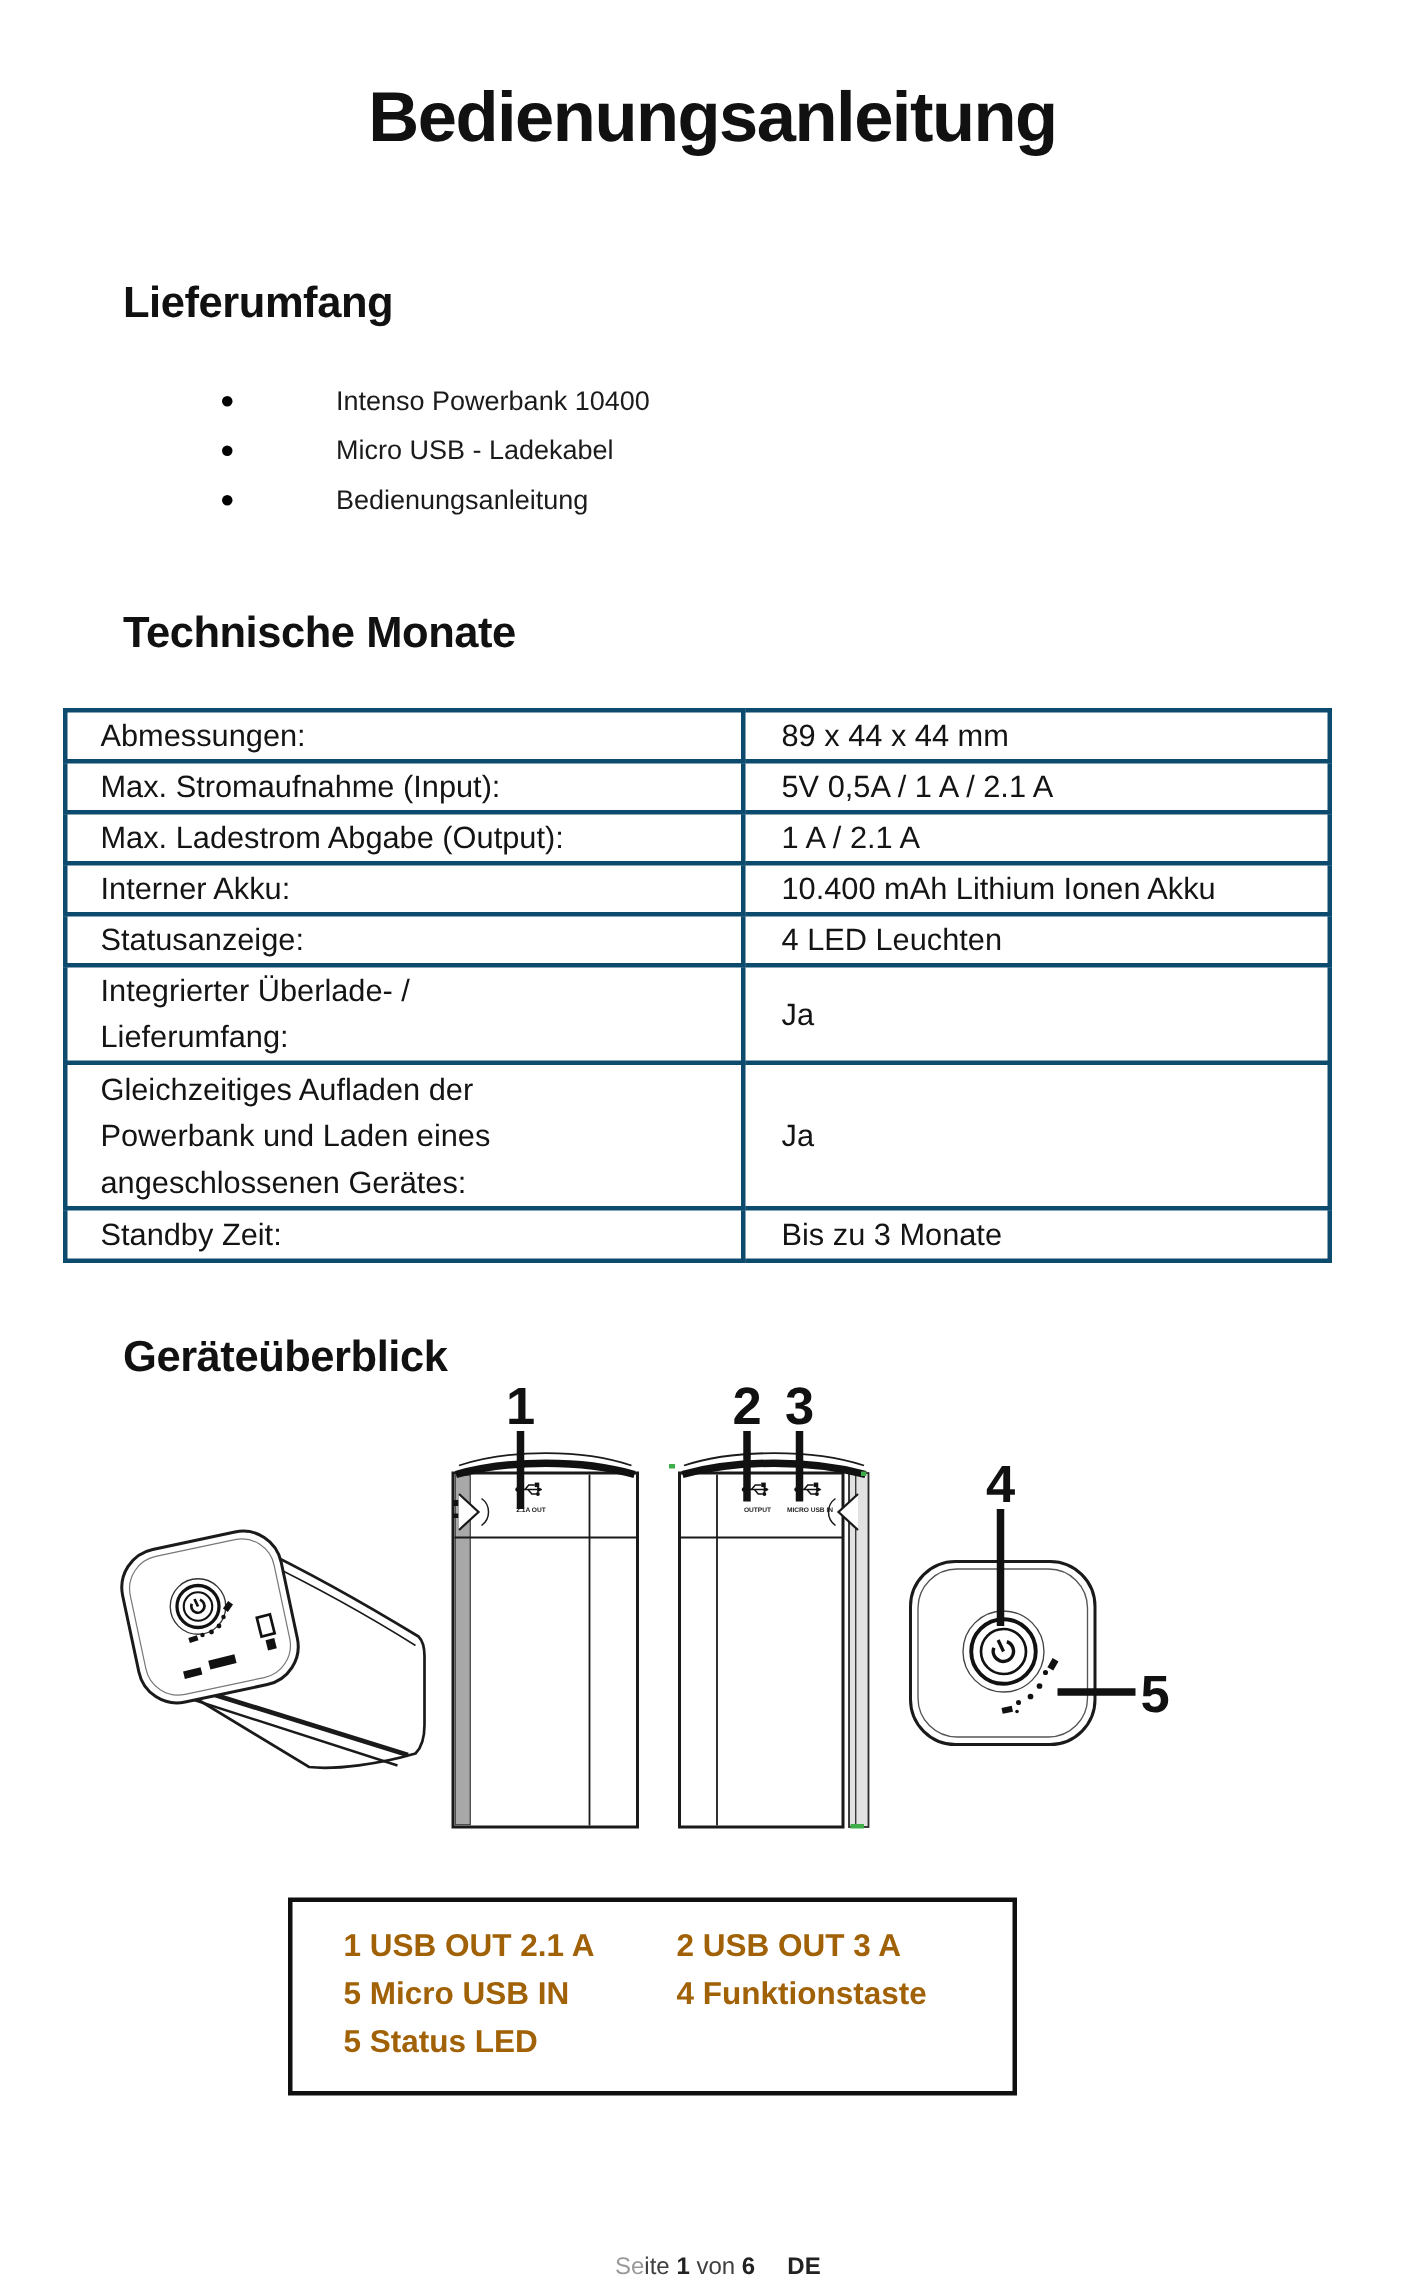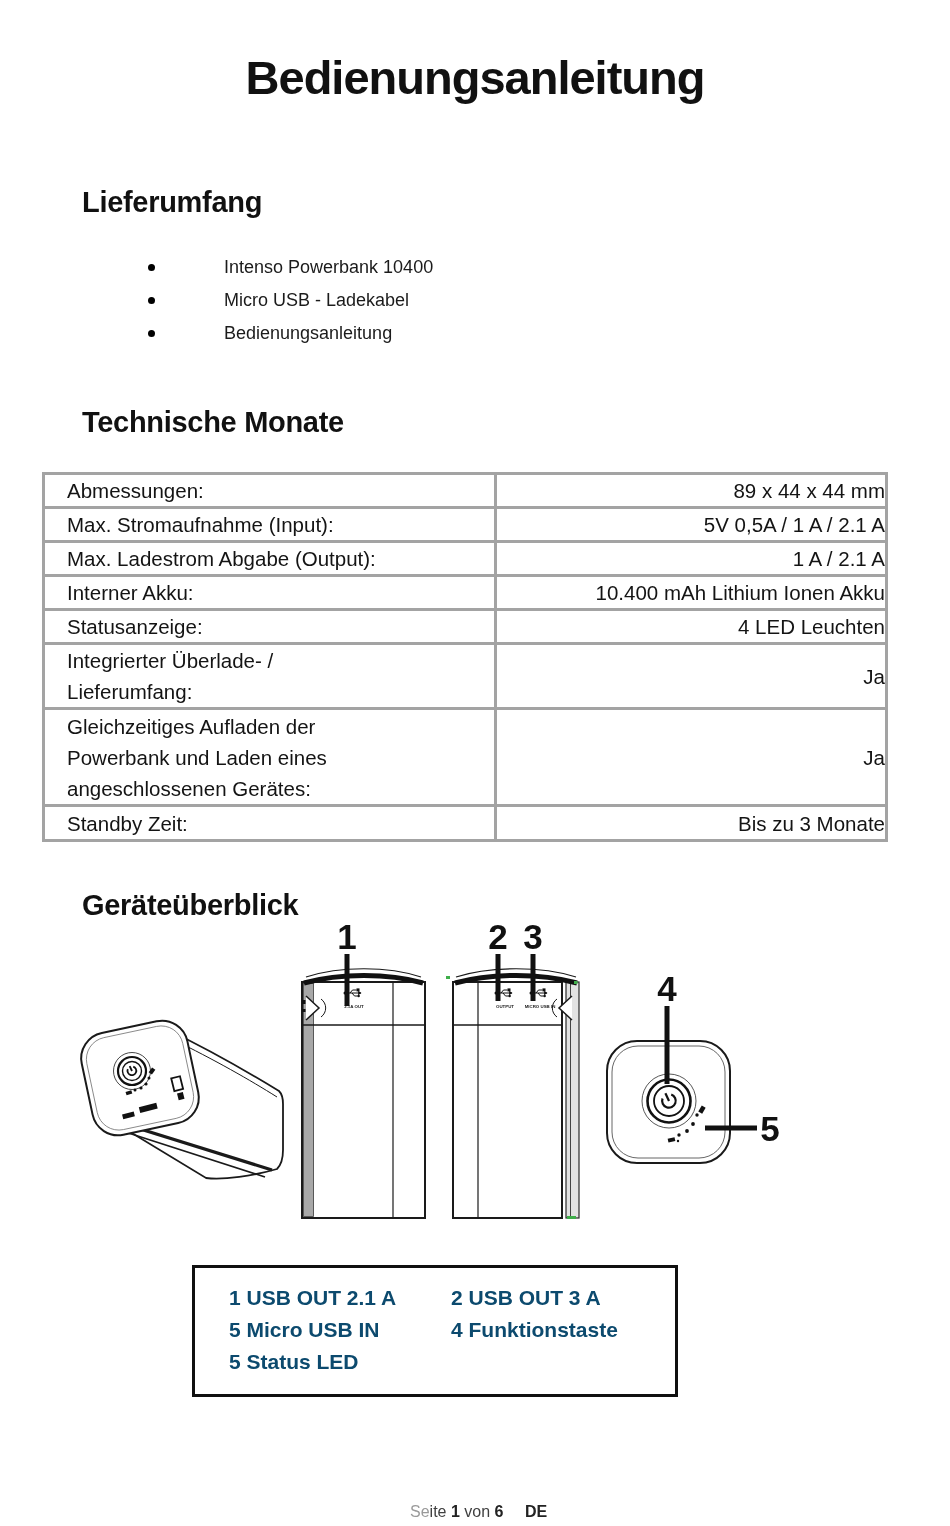--- a/index.html
+++ b/index.html
@@ -18,32 +18,32 @@
   }
   
   .bullets{left:148px;top:251px;}
   .bullet-row{display:flex;align-items:center;height:33px;font-size:18px;color:#1b1b1b;}
   .dot{width:7px;height:7px;border-radius:50%;background:#000;margin-right:69px;flex:0 0 auto;}
   
   table.spec{
     left:42px;top:472px;width:846px;border-collapse:collapse;
     font-size:20.5px;color:#141414;table-layout:fixed;
   }
-  table.spec td{border:3px solid #a3a3a3;vertical-align:middle;padding:0;margin-top:32px;}
+  table.spec td{border:3px solid #0c4a6e;vertical-align:middle;padding:0;margin-top:32px;}
   table.spec td.c1{width:427px;padding-left:22px;}
-  table.spec td.c2{padding-left:24px;text-align:right;}
+  table.spec td.c2{padding-left:24px;}
   .lbl{white-space:pre-line;line-height:31px;display:block;}
   tr.r31{height:33px;} tr.r61{height:64px;} tr.r94{height:97px;} tr.r33{height:35px;}
   
   .legend{
     left:192px;top:1265px;width:486px;height:132px;border:3.5px solid #101010;
     box-sizing:border-box;padding:14px 0 0 34px;
   }
   .legend-row{display:grid;grid-template-columns:222px 1fr;height:32px;align-items:center;
-    font-size:21px;font-weight:700;color:#0c4a6e;}
+    font-size:21px;font-weight:700;color:#a16207;}
   
   .footer{left:410px;top:1503px;font-size:16px;color:#3f3f3f;white-space:nowrap;}
   .footer .fade{color:#9a9a9a;}
   .footer b{color:#222;}
   .footer .lang{margin-left:17px;font-weight:700;color:#222;}
   svg text.callout{font-family:"Liberation Sans",sans-serif;font-weight:700;fill:#111;}
   svg text.portlbl{font-family:"Liberation Sans",sans-serif;font-weight:700;fill:#222;}
 </style>
 </head>
 <body>

